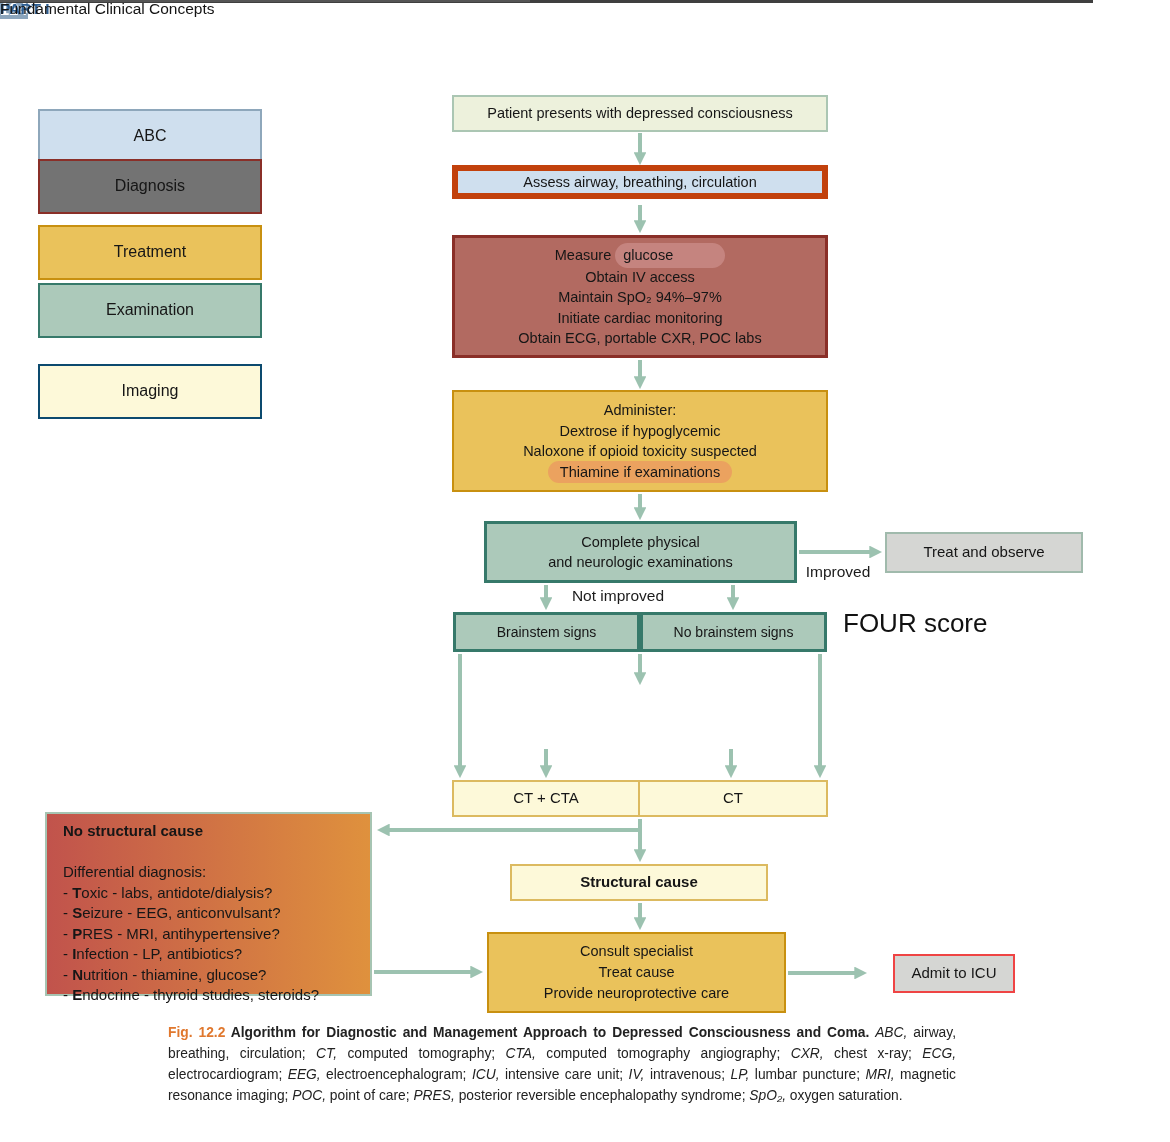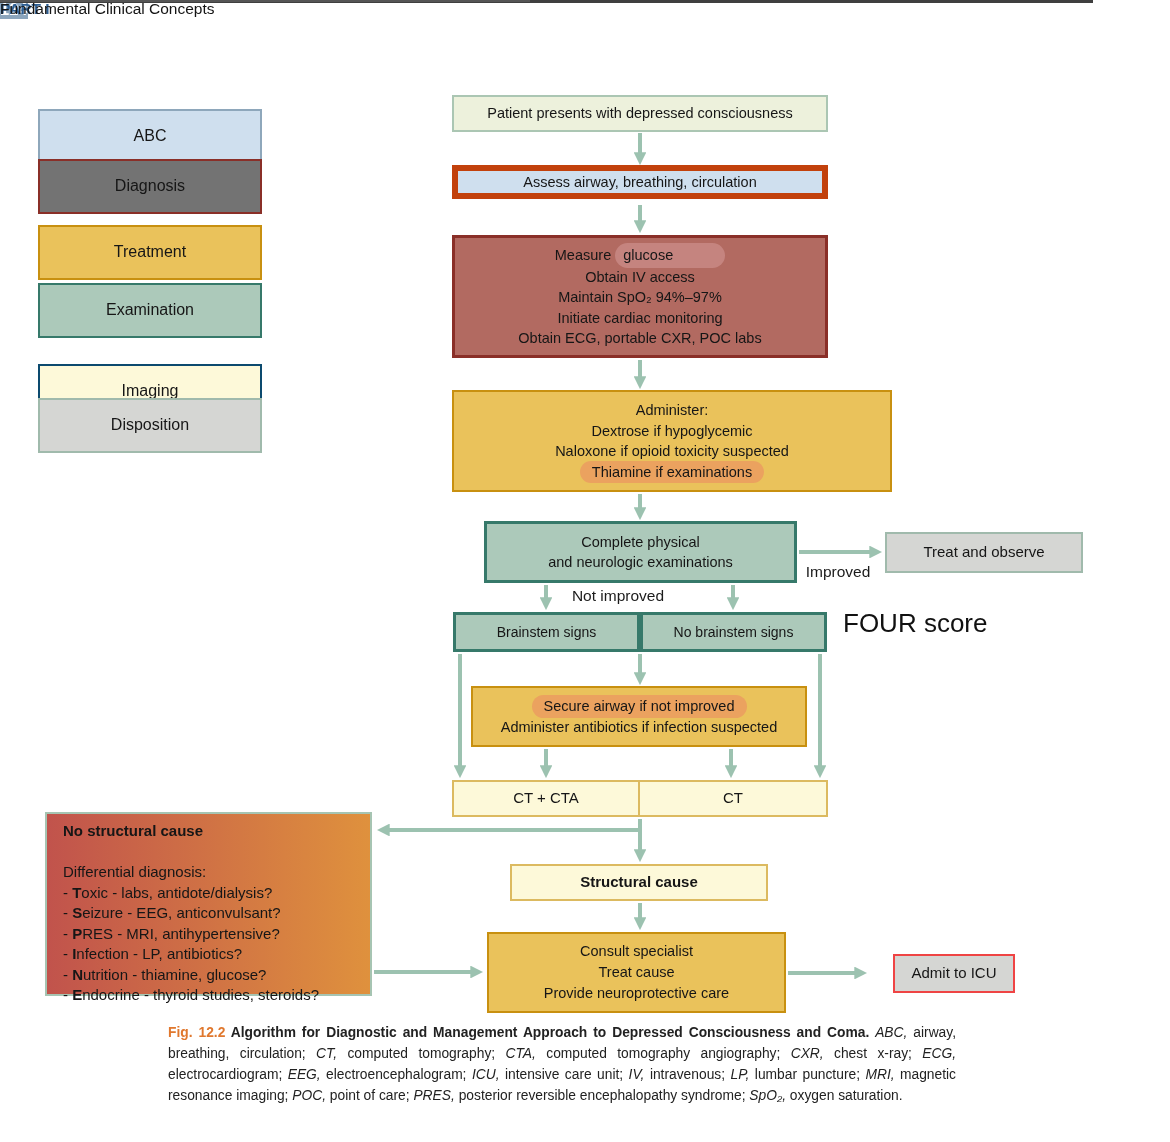--- a/index.html
+++ b/index.html
@@ -21,21 +21,21 @@
   .lg-abc{top:109px;background:#cfdfee;border:2px solid #8ea7bb;}
   .lg-diagnosis{top:159px;background:#737373;border:2.5px solid #8a2f28;}
   .lg-treatment{top:225px;background:#eac25b;border:2px solid #c89010;}
   .lg-examination{top:283px;background:#acc9ba;border:2.5px solid #36796a;}
   .lg-imaging{top:340px;background:#fdf9d9;border:2px solid #0c4a6e;margin-top:24px;}
   .lg-disposition{top:398px;background:#d5d6d3;border:2px solid #a0baac;}
   
   .n-present{left:452px;top:95px;width:376px;height:37px;background:#edf1dc;border:2px solid #abc6b3;}
   .n-assess{left:452px;top:165px;width:376px;height:34px;background:#cfdfee;border:6px solid #c2410c;}
   .n-diag{left:452px;top:235px;width:376px;height:123px;background:#b26a61;border:3px solid #8a2f28;}
-  .n-admin{left:452px;top:390px;width:440px;height:102px;background:#eac25b;border:2px solid #c89010;}
+  .n-admin{left:452px;top:390px;width:376px;height:102px;background:#eac25b;border:2px solid #c89010;}
   .n-exam{left:484px;top:521px;width:313px;height:62px;background:#acc9ba;border:3px solid #36796a;}
   .n-treat{left:885px;top:532px;width:198px;height:41px;background:#d5d6d3;border:2px solid #a0baac;font-size:15px;}
   .lbl-improved{left:798px;top:563px;width:80px;text-align:center;font-size:15.5px;}
   .lbl-notimp{left:540px;top:587px;width:156px;text-align:center;font-size:15.5px;}
   .n-brain-l{left:453px;top:612px;width:187px;height:40px;background:#acc9ba;border:3px solid #36796a;font-size:14px;}
   .n-brain-r{left:640px;top:612px;width:187px;height:40px;background:#acc9ba;border:3px solid #36796a;font-size:14px;}
   .lbl-four{left:843px;top:608px;font-size:26px;color:#111;}
   .n-secure{left:471px;top:686px;width:336px;height:61px;background:#eac25b;border:2px solid #c89010;font-size:14.5px;line-height:21px;}
   .n-ct1{left:452px;top:780px;width:188px;height:37px;background:#fdf9d9;border:2px solid #dcba60;font-size:15px;}
   .n-ct2{left:638px;top:780px;width:190px;height:37px;background:#fdf9d9;border:2px solid #dcba60;font-size:15px;}
@@ -104,23 +104,20 @@
   </div>
   <div class="abs fbox legend-box lg-treatment">
     <span>Treatment</span>
   </div>
   <div class="abs fbox legend-box lg-examination">
     <span>Examination</span>
   </div>
   <div class="abs fbox legend-box lg-imaging">
     <span>Imaging</span>
   </div>
-  <div class="abs fbox legend-box lg-disposition">
-    <span>Disposition</span>
-  </div>
 
   <div class="abs fbox n-present">
     <span>Patient presents with depressed consciousness</span>
   </div>
   <div class="abs fbox n-assess">
     <span>Assess airway, breathing, circulation</span>
   </div>
   <div class="abs fbox n-diag">
       <div><span>Measure </span><span class="hl hl-red">glucose</span></div>
       <div><span>Obtain IV access</span></div>
@@ -143,24 +140,20 @@
   </div>
   <span class="abs lbl-improved">Improved</span>
   <span class="abs lbl-notimp">Not improved</span>
   <div class="abs fbox n-brain-l">
     <span>Brainstem signs</span>
   </div>
   <div class="abs fbox n-brain-r">
     <span>No brainstem signs</span>
   </div>
   <span class="abs lbl-four">FOUR score</span>
-  <div class="abs fbox n-secure">
-      <div><span class="hl hl-orange">Secure airway if not improved</span></div>
-      <div><span>Administer antibiotics if infection suspected</span></div>
-    </div>
   <div class="abs fbox n-ct1">
     <span>CT + CTA</span>
   </div>
   <div class="abs fbox n-ct2">
     <span>CT</span>
   </div>
   <div class="abs fbox n-orange">
       <div><span style="font-weight: bold;">No structural cause</span></div>
       <div><span>&nbsp;</span></div>
       <div><span>Differential diagnosis:</span></div>

